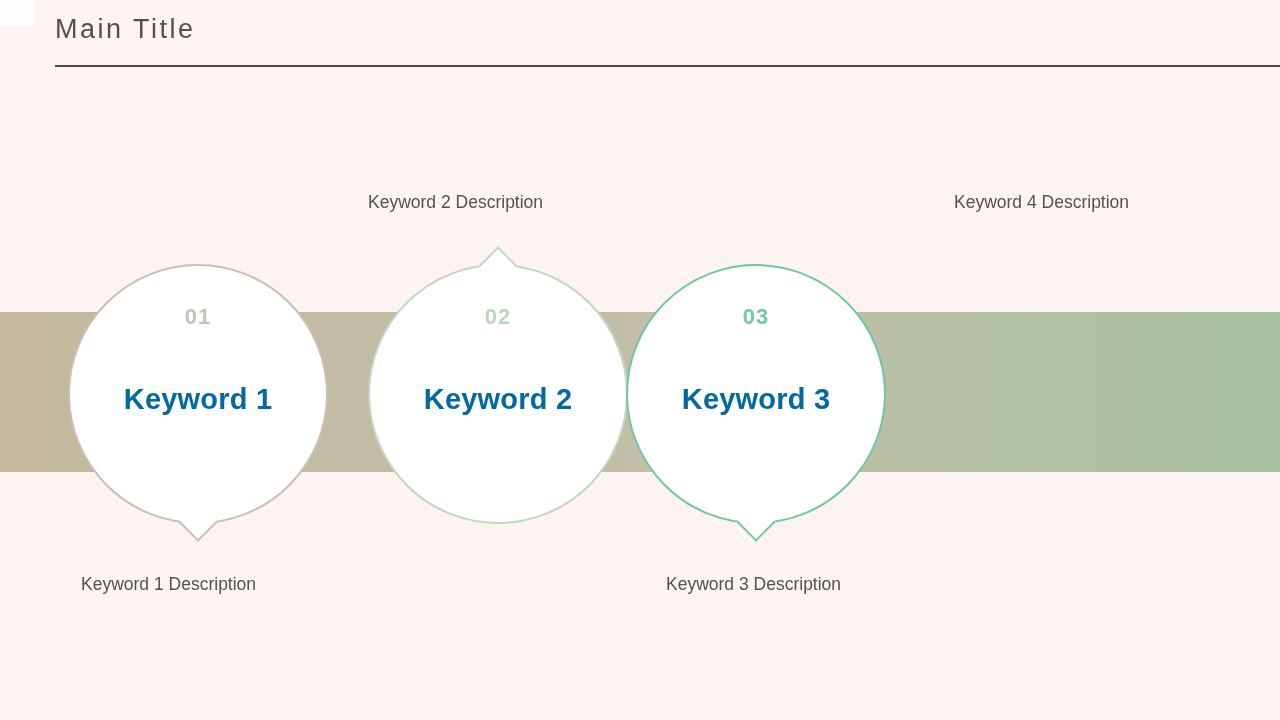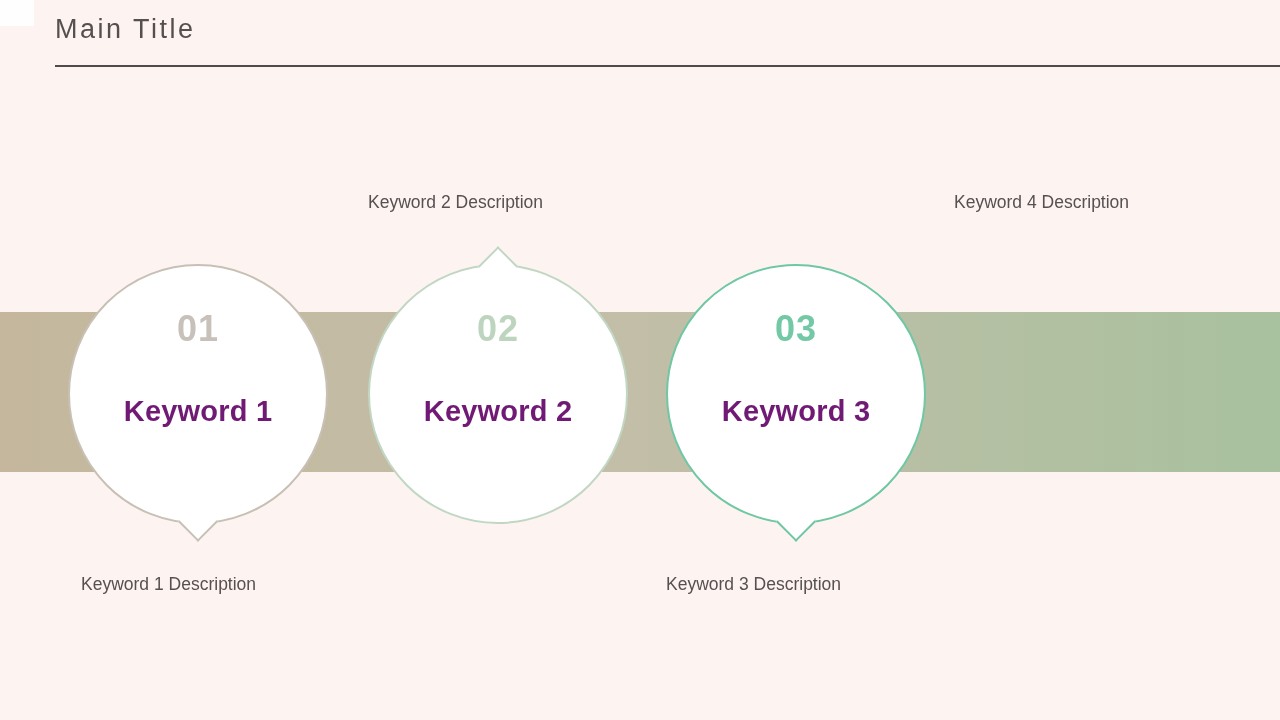--- a/index.html
+++ b/index.html
@@ -45,28 +45,28 @@
     bottom:-14px;
     border-right:2px solid var(--accent);
     border-bottom:2px solid var(--accent);
   }
   .bubble .tail.up{
     top:-14px;
     border-top:2px solid var(--accent);
     border-left:2px solid var(--accent);
   }
   .step-number{
-    margin-top:44px;line-height:38px;
-    font-size:36px;font-weight:bold;letter-spacing:1px;
+    margin-top:32px;line-height:38px;
+    font-size:22px;font-weight:bold;letter-spacing:1px;
     color:var(--num-color);
   }
   .step-keyword{
     margin-top:44px;line-height:38px;
     font-size:29px;font-weight:bold;letter-spacing:0.2px;
-    color:#701a75;
+    color:#0369a1;
   }
   .desc{
     position:absolute;width:260px;
     font-size:17.5px;line-height:26px;color:#575052;
   }
 </style>
 </head>
 <body>
 
 <div class="slide" style="background: rgb(253, 244, 241);">
@@ -86,21 +86,21 @@
     <div class="step-number">01</div>
     <div class="step-keyword">Keyword 1</div>
   </div>
 
   <div class="bubble" style="left: 368px; --accent: #C2D7C3; --num-color: #BDD4BF;">
     <div class="tail up"></div>
     <div class="step-number">02</div>
     <div class="step-keyword">Keyword 2</div>
   </div>
 
-  <div class="bubble" style="left: 666px; align-items: center; --accent: #6FC7A3; --num-color: #73C8A5;">
+  <div class="bubble" style="left: 626px; align-items: center; --accent: #6FC7A3; --num-color: #73C8A5;">
     <div class="tail down"></div>
     <div class="step-number">03</div>
     <div class="step-keyword">Keyword 3</div>
   </div>
 
 
   <div class="desc" style="left:81px;top:571px">Keyword 1 Description</div>
   <div class="desc" style="left:666px;top:571px">Keyword 3 Description</div>
 
 </div>

